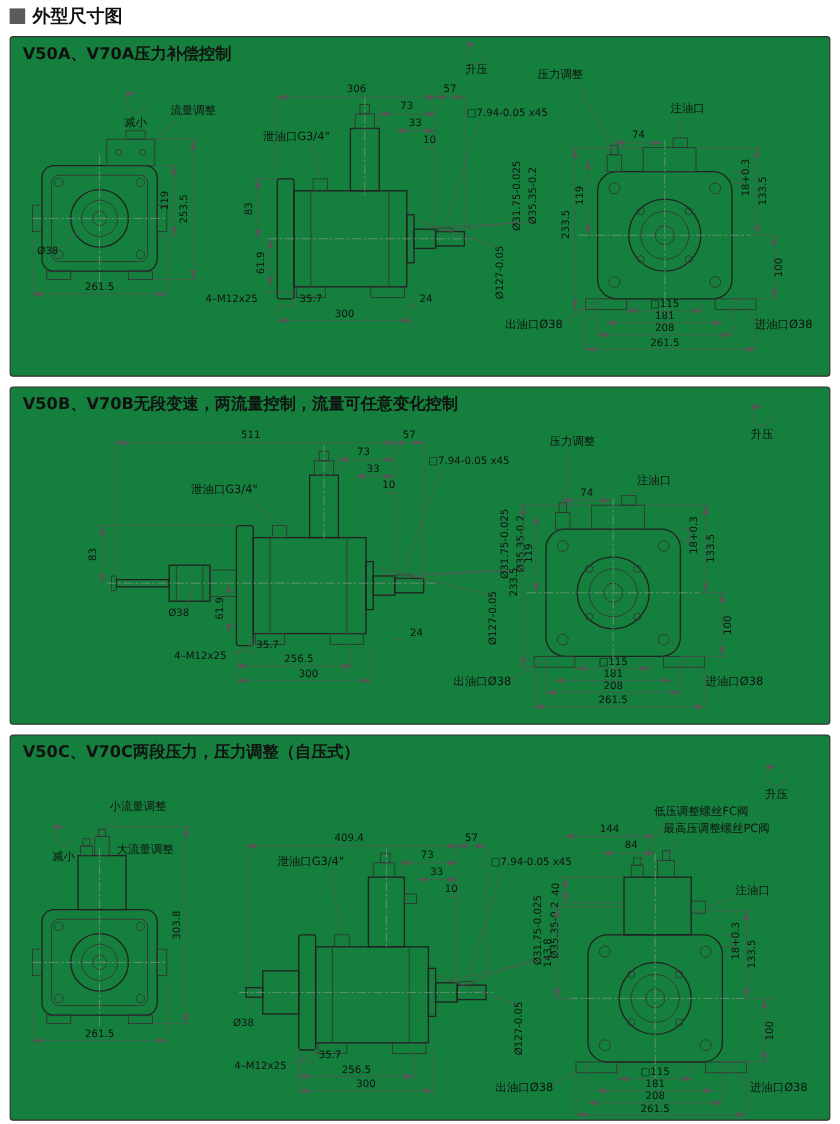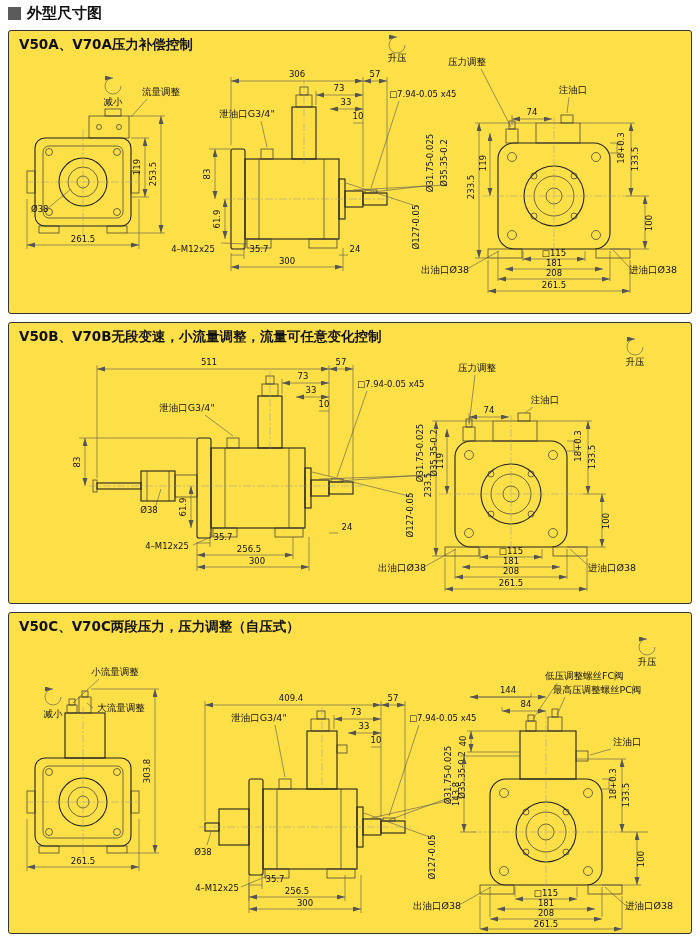--- a/index.html
+++ b/index.html
@@ -1,20 +1,20 @@
 <!DOCTYPE html>
 <html><head>
 <meta charset="utf-8">
 <style>
 *{margin:0;padding:0;box-sizing:border-box}
 body{width:700px;height:937px;background:#fff;font-family:"DejaVu Sans","Liberation Sans",sans-serif}
 .page{position:relative;width:700px;height:937px;background:#fff;overflow:hidden}
 .hdr{position:absolute;left:8px;top:4px;display:flex;align-items:center;gap:6px;font-weight:bold;font-size:15px;color:#111}
 .hdr .sq{width:13px;height:13px;background:#5a5a5a}
-.panel{position:absolute;left:8px;width:684px;border:1.5px solid #333;border-radius:3px;background:#fde047}
+.panel{position:absolute;left:8px;width:684px;border:1.5px solid #333;border-radius:3px;background:#15803d}
 .ptitle{position:absolute;left:10px;top:5px;font-weight:bold;font-size:13.5px;color:#111;white-space:nowrap}
 .panel svg{position:absolute;left:0;top:0}
 svg text{font-size:8.5px;fill:#111}
 svg text.tl{font-size:9.5px}
 .o{fill:none;stroke:#222;stroke-width:1.1}
 .o2{fill:none;stroke:#333;stroke-width:.7}
 .dl{fill:none;stroke:#555;stroke-width:.6}
 .cl{fill:none;stroke:#999;stroke-width:.5;stroke-dasharray:8 2 2 2}
 </style>
 </head>
@@ -169,21 +169,21 @@
 <text x="545" y="235" text-anchor="middle">181</text>
 <text x="545" y="245" text-anchor="middle">208</text>
 <text x="545" y="257" text-anchor="middle">261.5</text>
 <text class="tl" x="436" y="242" text-anchor="middle">出油口Ø38</text>
 <text class="tl" x="644" y="242" text-anchor="middle">进油口Ø38</text>
 </g>
 </svg>
 </div>
 
 <div class="panel" style="top:322px;height:282px">
-<div class="ptitle">V50B、V70B无段变速，小流量调整，流量可任意变化控制</div>
+<div class="ptitle">V50B、V70B无段变速，两流量控制，流量可任意变化控制</div>
 <svg width="681" height="279" viewBox="0 0 681 279">
 <defs>
           <marker id="a2" markerWidth="9" markerHeight="6" refX="8" refY="2.5" orient="auto-start-reverse" markerUnits="userSpaceOnUse">
             <path d="M0,0L8,2.5L0,5z" fill="#555"></path>
           </marker>
         </defs>
 
 <g>
 <rect class="o2" x="84" y="157" width="4" height="12"></rect>
           <rect class="o" x="88" y="160" width="44" height="6"></rect>

